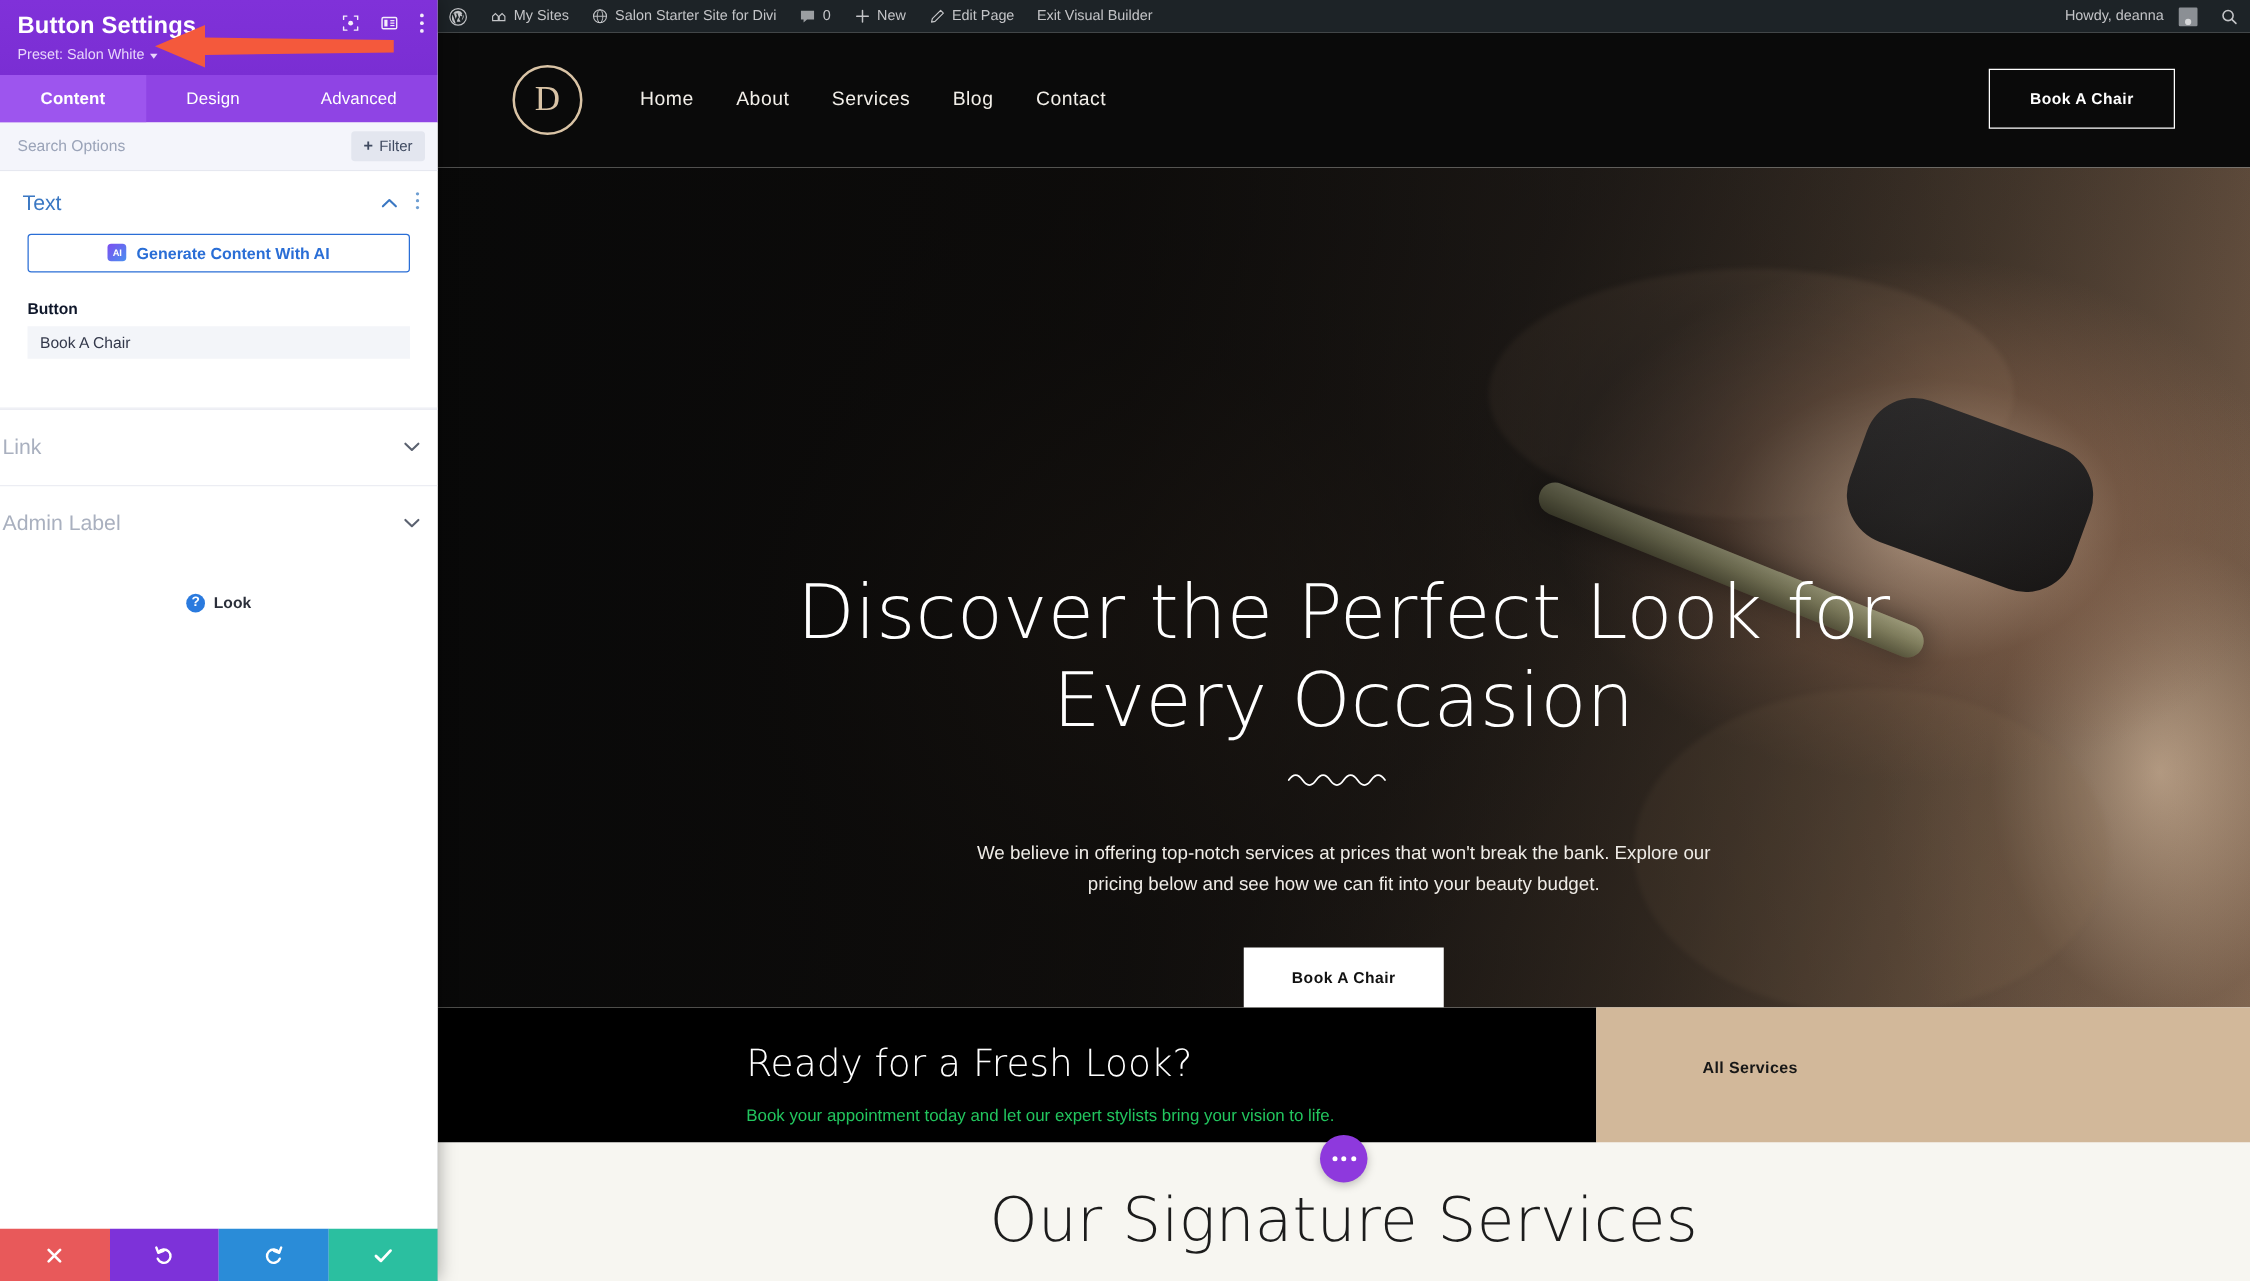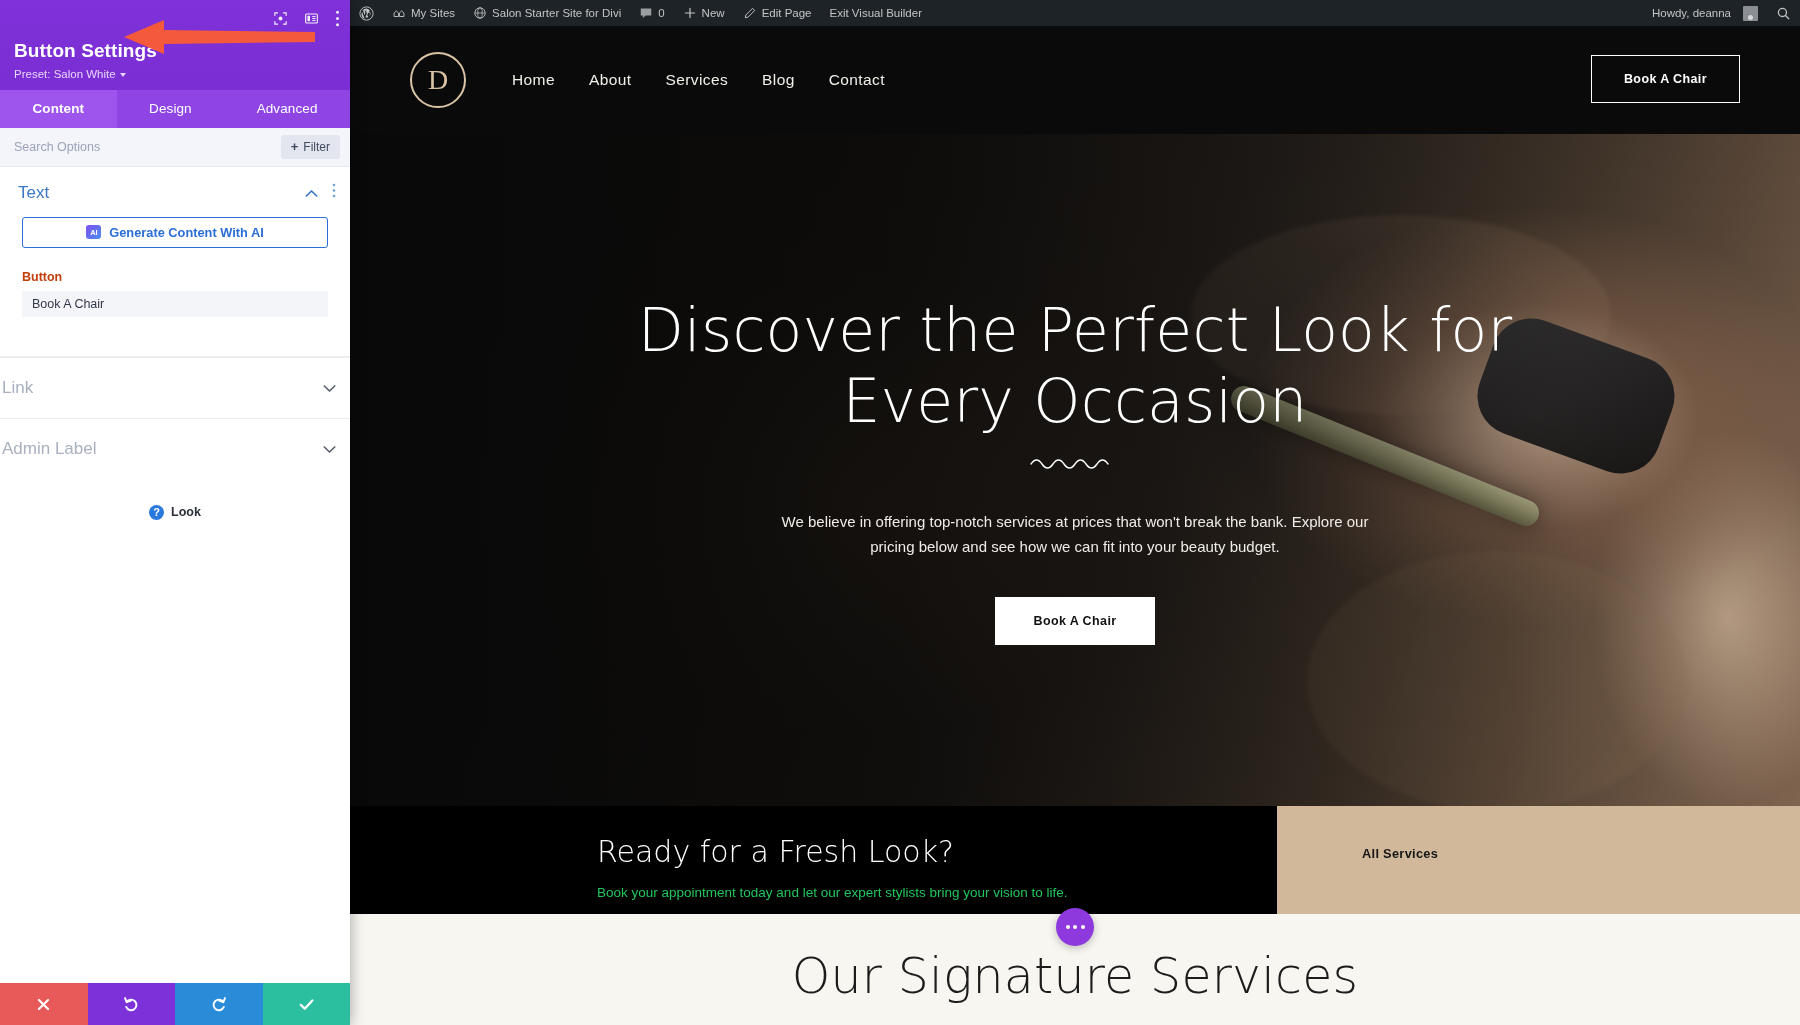--- a/index.html
+++ b/index.html
@@ -21,21 +21,21 @@
     z-index: 40;
     box-shadow: 0 0 14px rgba(0,0,0,.35);
   }
   .panel-header {
     background: #7b2fd6;
     background: linear-gradient(180deg,#8031d9 0%,#7a2ed3 100%);
     padding: 10px 14px 8px 14px;
     position: relative;
     flex: 0 0 auto;
   }
-  .panel-title-row { display: flex; align-items: flex-start; margin-top: 30px; }
+  .panel-title-row { display: flex; align-items: flex-start; }
   .panel-title {
     color: #fff; font-size: 19px; font-weight: bold;
     letter-spacing: .1px; line-height: 1.2;
   }
   .panel-header-icons {
     position: absolute; right: 10px; top: 10px;
     display: flex; align-items: center; gap: 16px;
   }
   .hdr-icon { opacity: .92; display: flex; align-items: center; justify-content: center; cursor: pointer; }
   .panel-preset {
@@ -102,21 +102,21 @@
     width: 15px; height: 14px; border-radius: 3px;
     background: linear-gradient(135deg,#7d4ef0 0%,#4a90f0 100%);
     color: #fff; font-size: 7.5px; font-weight: bold;
     display: flex; align-items: center; justify-content: center;
     letter-spacing: -.2px;
   }
   .ai-label { color: #2a6ed6; font-size: 12.8px; font-weight: bold; }
 
   .field-label {
     padding: 22px 22px 7px 22px; font-size: 12.5px;
-    color: #c2410c; font-weight: bold;
+    color: #0f172a; font-weight: bold;
   }
   .field-input {
     margin: 0 22px; background: #f3f5f9; border: none;
     height: 26px; width: calc(100% - 44px);
     padding: 0 10px; font-size: 12.5px; color: #33384a;
     font-family: "Liberation Sans", sans-serif; outline: none;
   }
   .field-spacer { height: 40px; border-bottom: 1px solid #ecedf3; }
 
   .help-row {
@@ -181,21 +181,21 @@
     position: absolute; right: 60px; top: 29px;
     border: 1.5px solid #ffffff; color: #fff;
     font-size: 12.5px; font-weight: bold; letter-spacing: .4px;
     padding: 16px 32px; cursor: pointer; background: transparent;
   }
 
   
   .hero {
     position: relative; height: 672px; overflow: hidden;
     display: flex; flex-direction: column;
-    align-items: center; justify-content: center;
+    align-items: center; justify-content: flex-end;
   }
   .hero-bg { position: absolute; inset: 0; }
   .hero-photo {
     position: absolute; inset: 0;
     background:
       radial-gradient(ellipse 420px 300px at 82% 42%, rgba(232,198,170,.92) 0%, rgba(150,110,85,.55) 38%, rgba(40,30,25,0) 70%),
       radial-gradient(ellipse 300px 420px at 95% 72%, rgba(214,186,158,.80) 0%, rgba(120,95,75,.35) 45%, rgba(30,24,20,0) 75%),
       radial-gradient(ellipse 260px 200px at 70% 35%, rgba(25,25,28,.95) 0%, rgba(35,32,30,.5) 55%, rgba(30,26,22,0) 80%),
       radial-gradient(ellipse 520px 420px at 36% 55%, rgba(86,66,50,.55) 0%, rgba(40,32,26,.25) 55%, rgba(20,18,16,0) 80%),
       linear-gradient(115deg,#141414 0%,#1a1715 28%,#2a2420 52%,#4a3c30 72%,#6d5644 88%,#8a6e58 100%);

